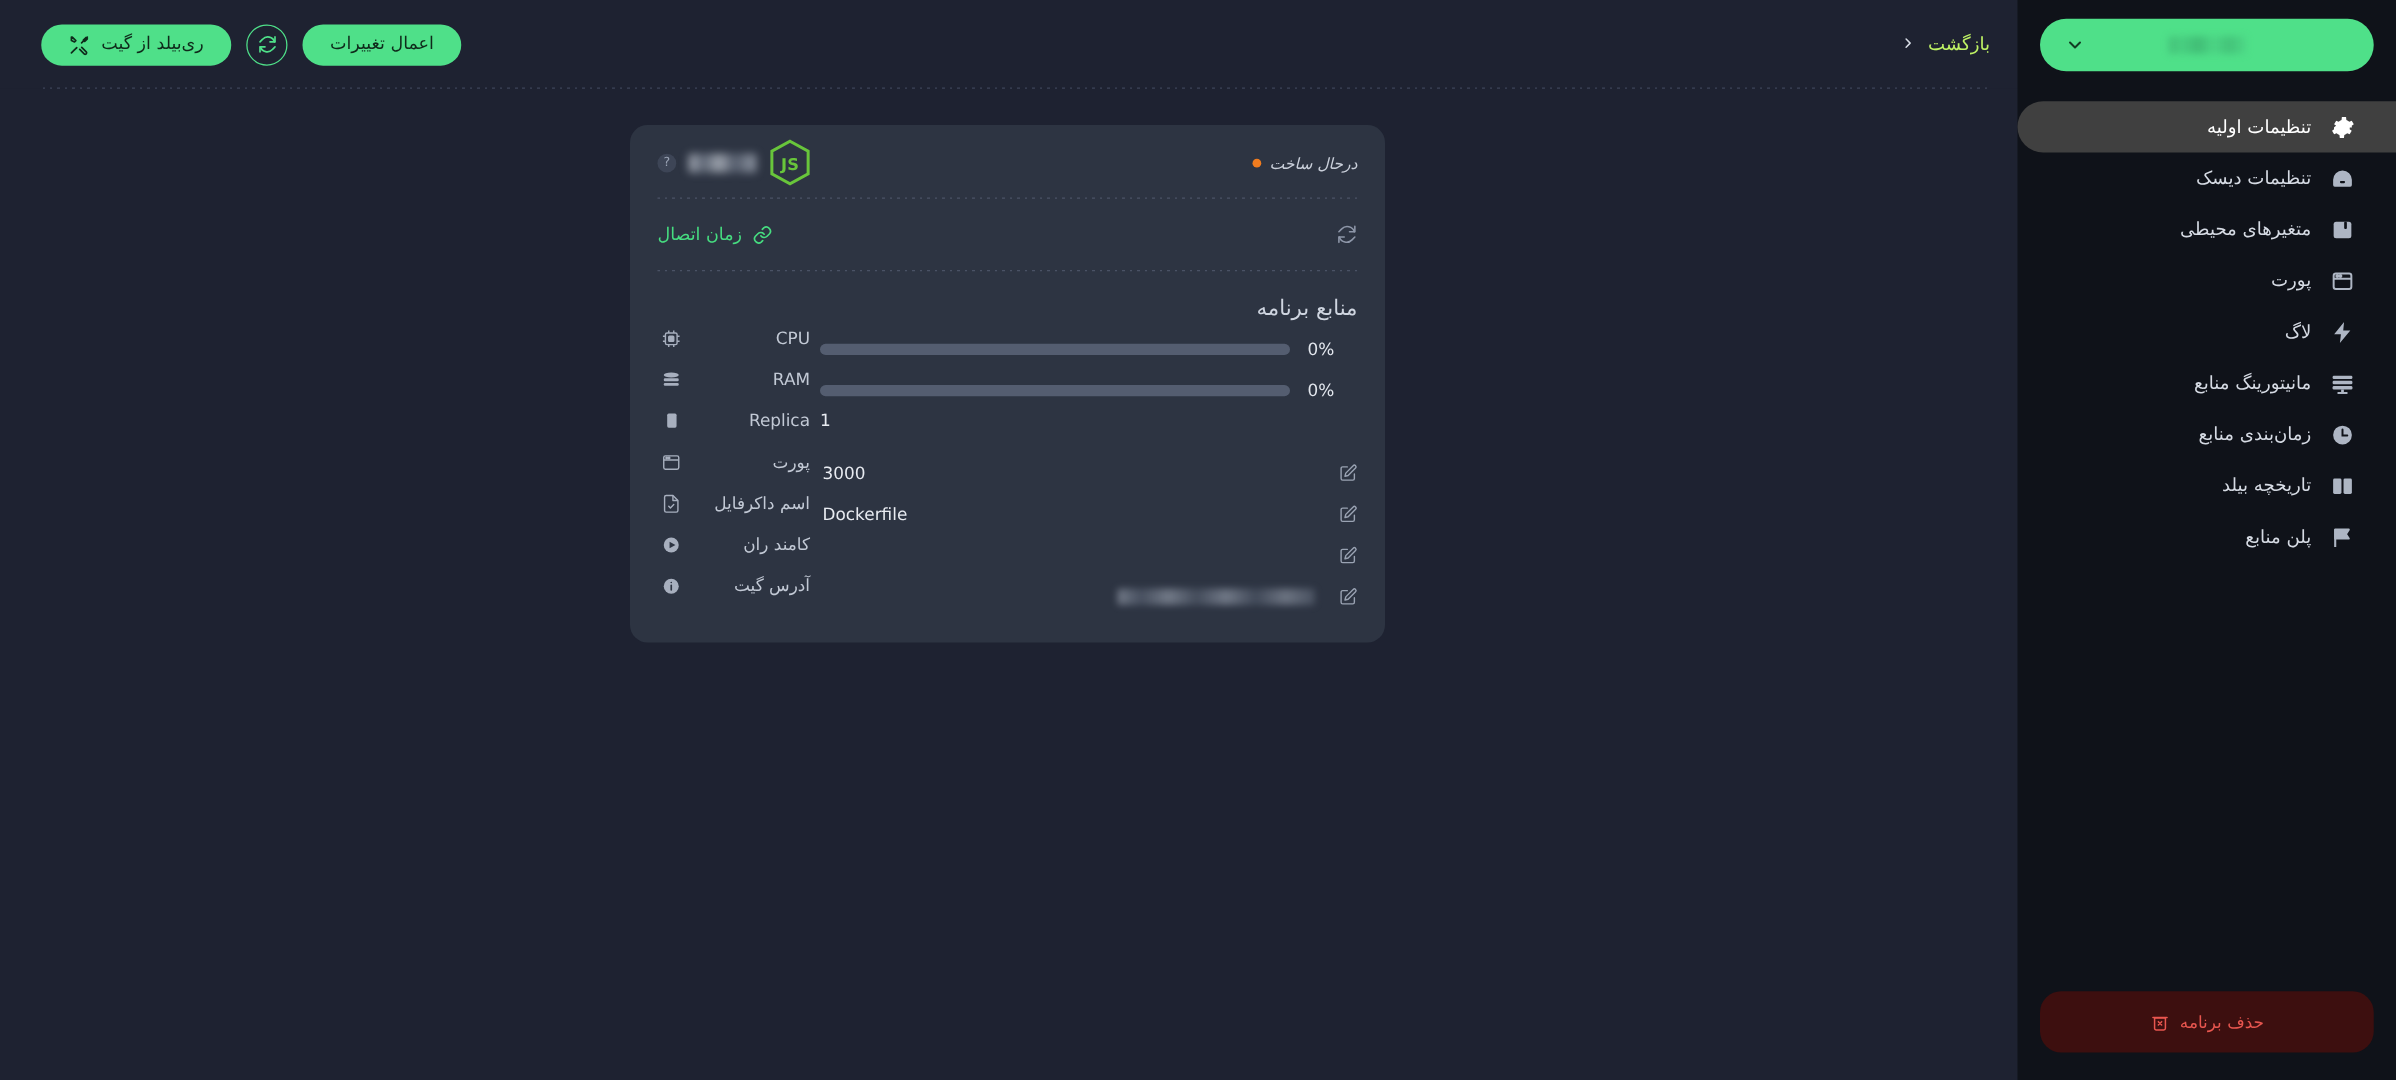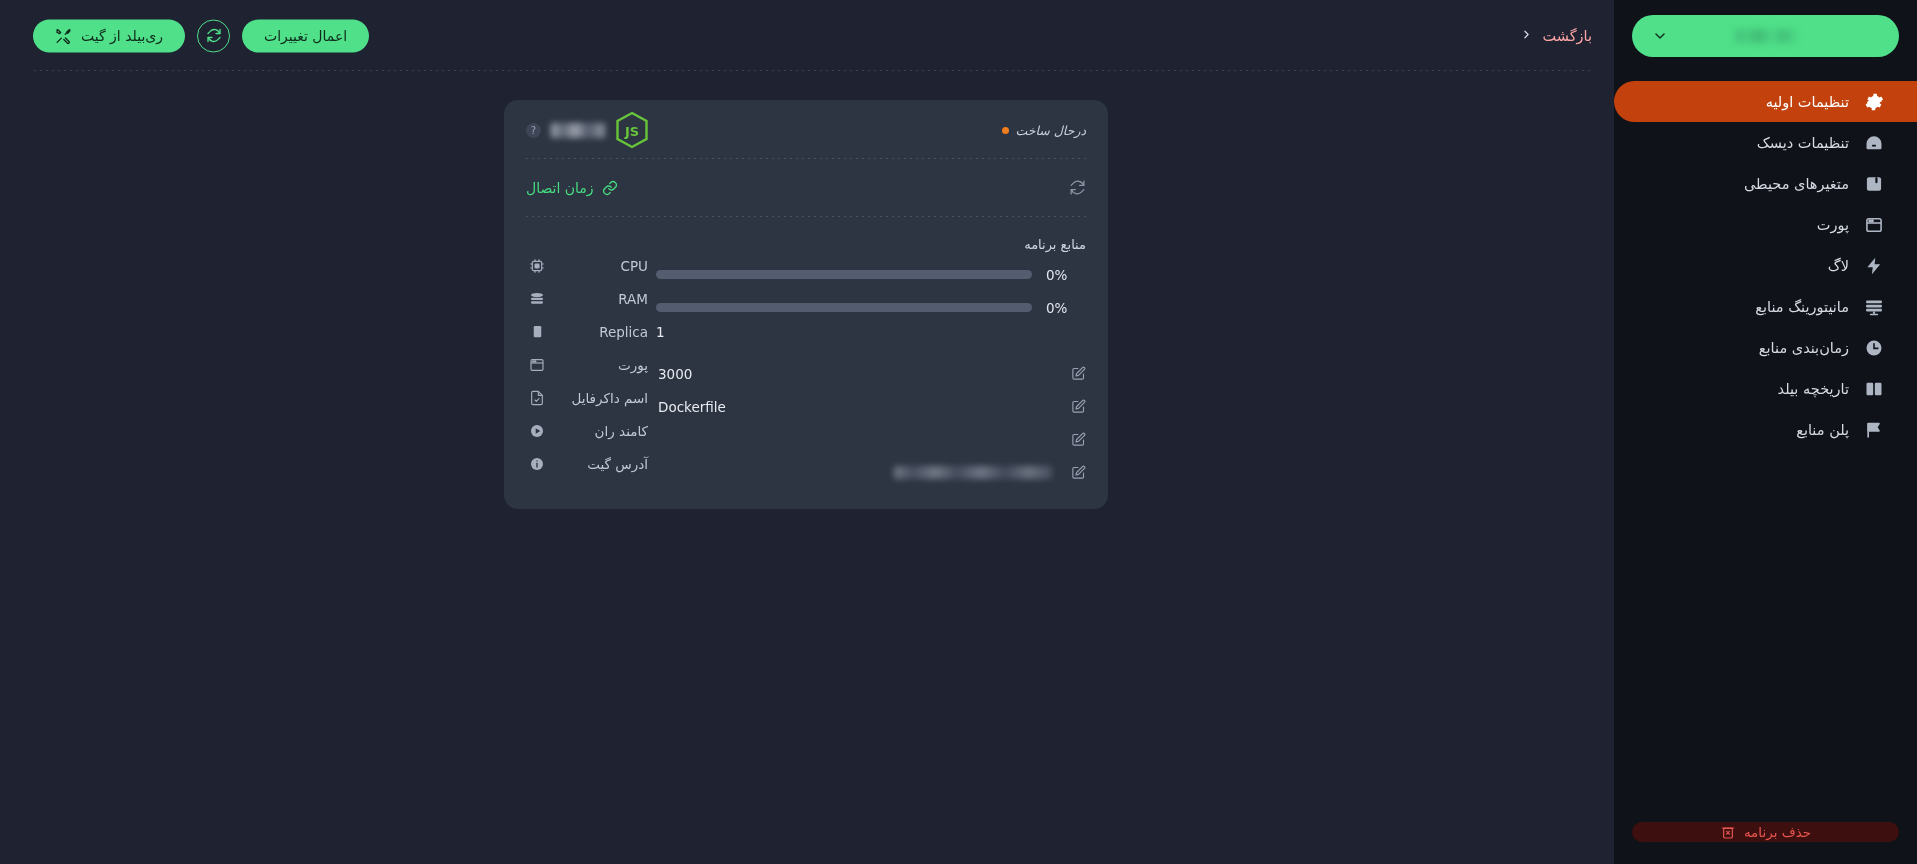--- a/index.html
+++ b/index.html
@@ -65,30 +65,30 @@
   .nav-item .nav-icon {
     width: 22px; height: 22px;
     margin-right: 0;
     margin-left: 0;
     display: flex; align-items: center; justify-content: center;
     color: #aeb6c4;
     position: absolute; right: 32px; top: 50%; transform: translateY(-50%);
   }
   .nav-item .nav-label { position: absolute; right: 68px; top: 50%; transform: translateY(-50%); }
   .nav-item.active {
-    background: #c2410c;
+    background: #404040;
     border-top-left-radius: 22px;
     border-bottom-left-radius: 22px;
   }
   .nav-item.active .nav-label { color: #ffffff; }
   .nav-item.active .nav-icon { color: #ffffff; }
 
   .delete-btn {
     position: absolute; bottom: 22px; right: 18px;
-    width: 267px; height: 20px;
+    width: 267px; height: 49px;
     background: #3d0f0f;
     border: none;
     border-radius: 17px;
     color: #e8564f;
     font-family: inherit;
     font-size: 13.5px;
     display: flex; align-items: center; justify-content: center;
     gap: 8px;
     cursor: pointer;
   }
@@ -102,21 +102,21 @@
   }
   .topbar:after {
     content: ""; position: absolute; left: 34px; right: 22px; bottom: 0;
     height: 1px;
     background-image: repeating-linear-gradient(to right,
       #3c4358 0 2px, transparent 2px 6px);
   }
   .back-link {
     position: absolute; right: 22px; top: 50%; transform: translateY(-50%);
     display: flex; gap: 9px;
-    color: #fca5a5; font-size: 14.5px; cursor: pointer;
+    color: #bef264; font-size: 14.5px; cursor: pointer;
   }
   .topbar-actions {
     position: absolute; left: 33px; top: 50%; transform: translateY(-50%);
     display: flex; align-items: center; gap: 12px;
     flex-direction: row;
   }
   .btn-green {
     background: #4fe089; border: none; border-radius: 18px;
     height: 33px; padding: 0 22px;
     color: #0f2a1b; font-family: inherit; font-size: 14px;
@@ -175,21 +175,21 @@
     height: 49px; display: flex; align-items: center;
     justify-content: space-between; flex-direction: row-reverse;
   }
   .conn-link {
     display: flex; align-items: center; gap: 8px; flex-direction: row-reverse;
     color: #46dd80; font-size: 14px; cursor: pointer;
   }
   .conn-refresh { color: #8d96a8; cursor: pointer; display: flex; }
 
   .section-title {
-    text-align: right; color: #cfd5e0; font-size: 13px;
+    text-align: right; color: #cfd5e0; font-size: 17px;
     padding: 16px 0 6px 0;
   }
   .res-row {
     display: flex; flex-direction: row-reverse;
     height: 33px; gap: 0;
   }
   .res-icon { width: 22px; display: flex; justify-content: center; color: #a7afbe; }
   .res-label {
     width: 108px; text-align: right; padding-right: 8px;
     color: #c2c9d5; font-size: 13.5px; white-space: nowrap;

